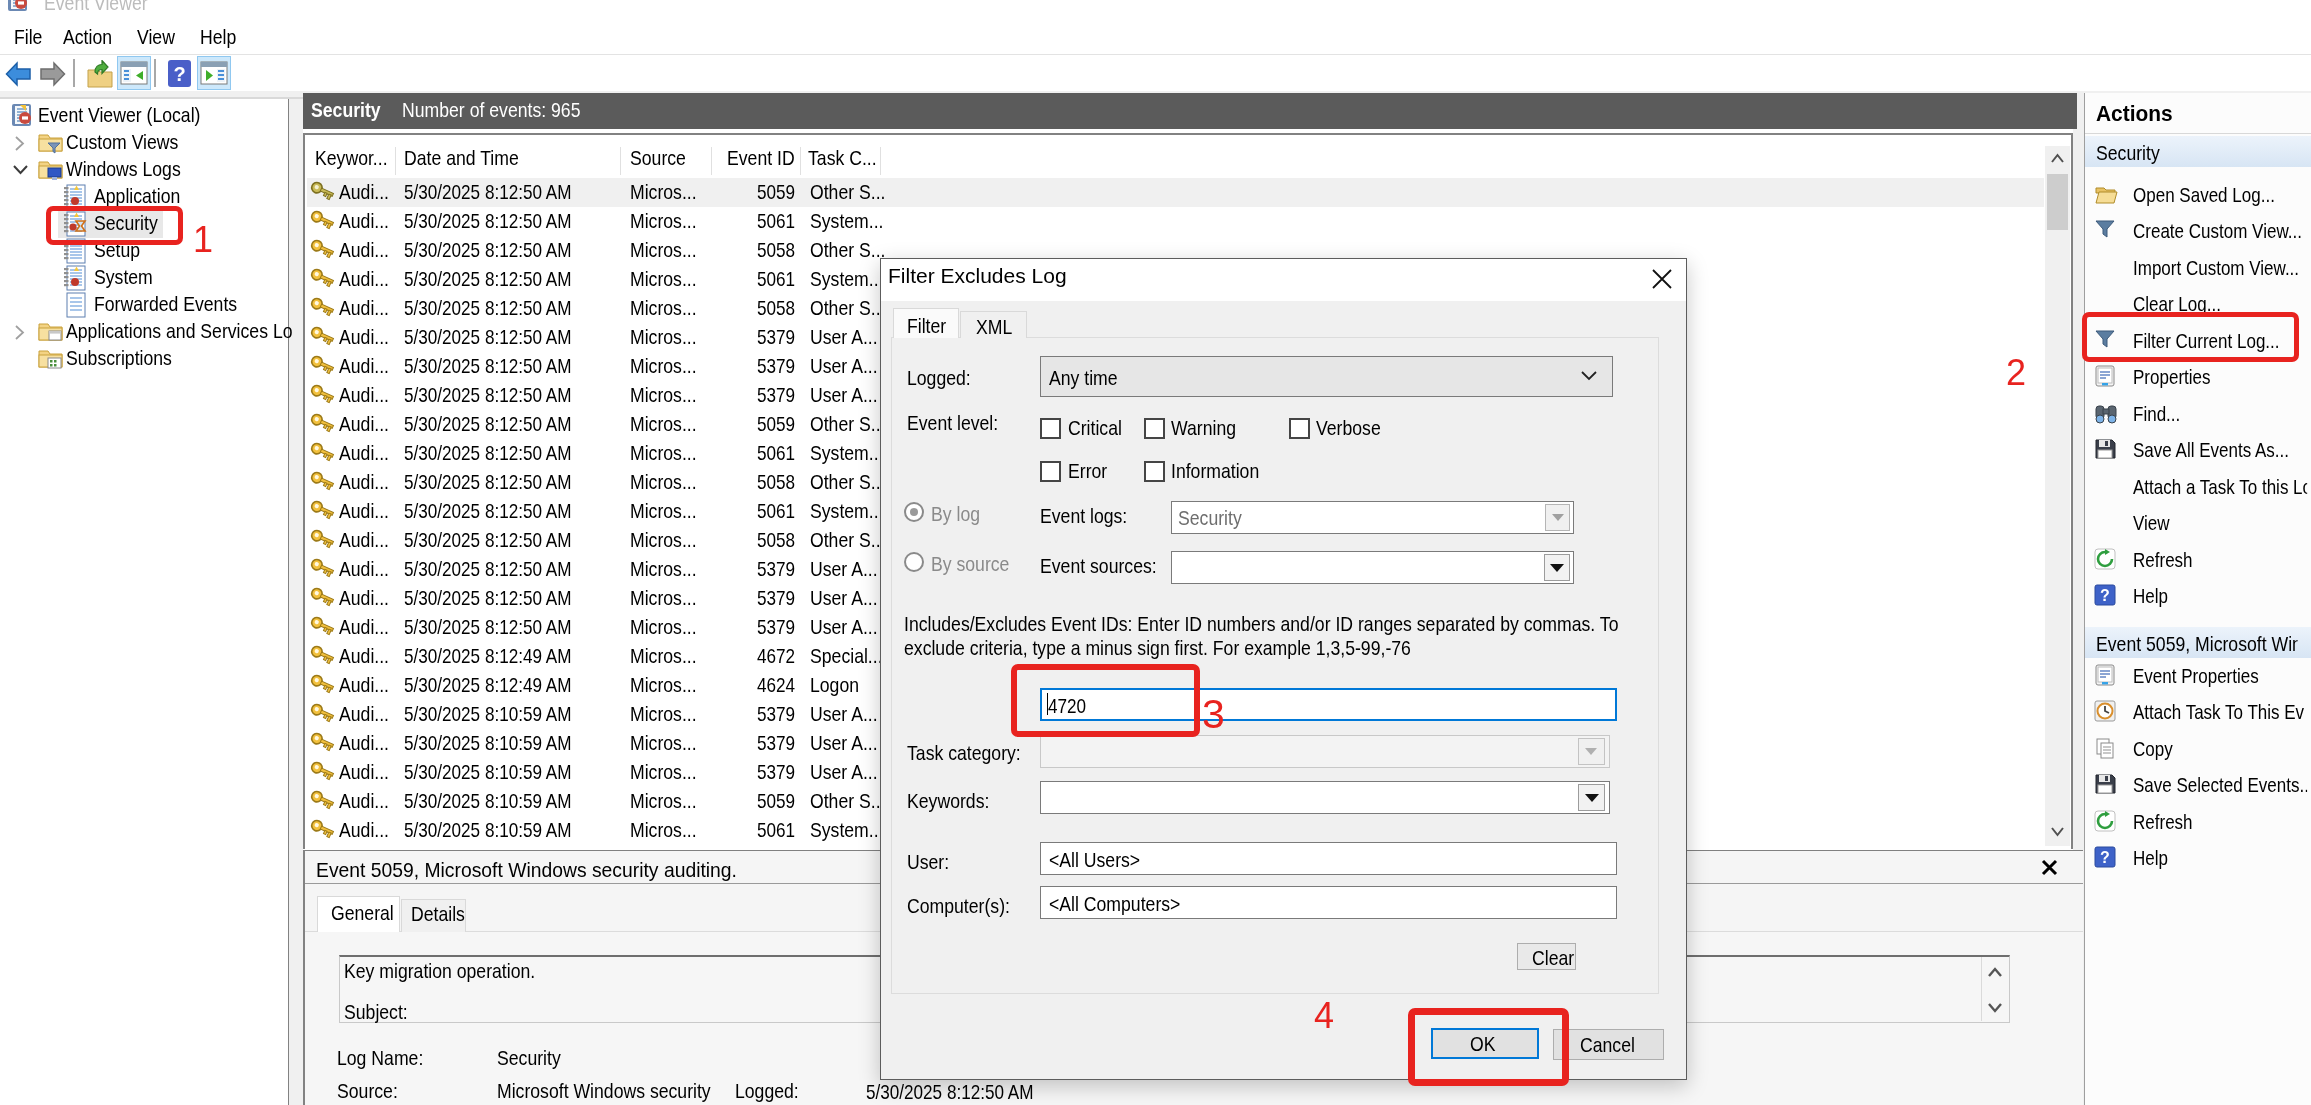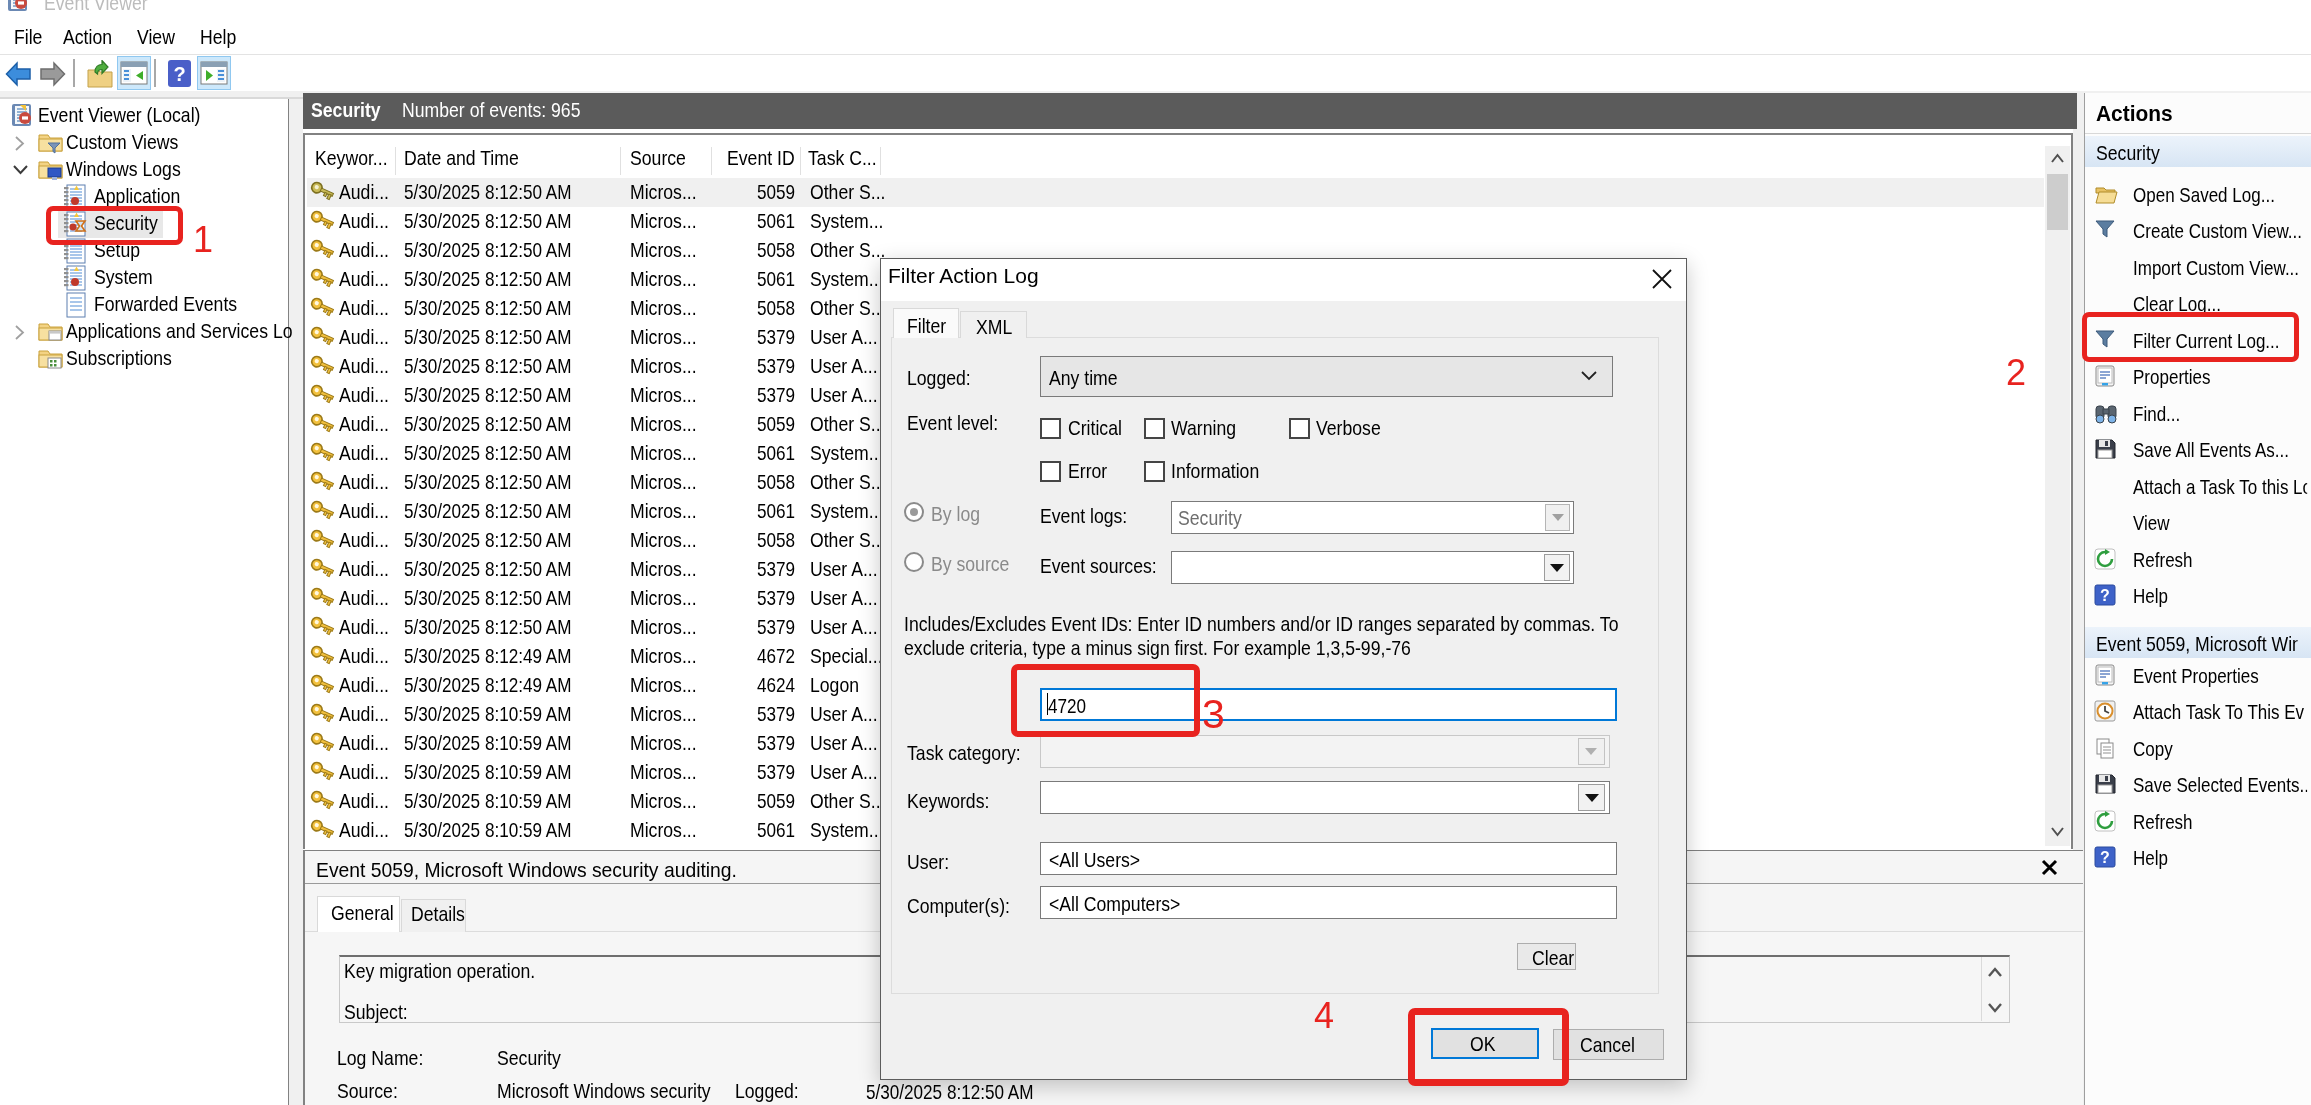--- a/index.html
+++ b/index.html
@@ -854,21 +854,21 @@
         <svg width="22" height="22" viewBox="0 0 22 22">
           <rect x="1" y="1" width="20" height="20" rx="2" fill="#3e62c8" stroke="#2a4a9e"></rect>
           <text x="11" y="17" font-size="16" font-family="Liberation Sans" font-weight="bold" fill="#fff" text-anchor="middle">?</text>
         </svg>
       </div>
       <div class="abs t ellip" style="left:2133px;top:846px;width:215px;transform:scaleX(0.81);">Help</div>
     </div>
 
 <div id="dialog" class="abs" style="left:880px;top:258px;width:807px;height:822px;background:#f0f0f0;border:1px solid #5c5c5c;box-shadow:0 6px 20px rgba(0,0,0,0.22);z-index:10;">
   <div class="abs" style="left:0;top:0;width:805px;height:42px;background:#ffffff;"></div>
-  <div class="abs" style="left:7px;top:5px;white-space:nowrap;">Filter Action Log</div>
+  <div class="abs" style="left:7px;top:5px;white-space:nowrap;">Filter Excludes Log</div>
   <div class="abs" id="dlg-close" style="left:768px;top:7px;width:26px;height:26px;">
         <svg width="26" height="26" viewBox="0 0 26 26">
           <path d="M4 4 L22 22 M22 4 L4 22" stroke="#111" stroke-width="1.8"></path>
         </svg>
       </div>
 
   <div class="abs" style="left:12px;top:49px;width:66px;height:30px;background:#fafafa;border:1px solid #d9d9d9;border-bottom:none;z-index:3;"></div>
   <div class="abs t" style="left:26px;top:55px;z-index:4;">Filter</div>
   <div class="abs" style="left:79px;top:52px;width:67px;height:27px;background:#f0f0f0;border:1px solid #d9d9d9;border-bottom:none;z-index:2;"></div>
   <div class="abs t" style="left:95px;top:56px;z-index:4;">XML</div>

